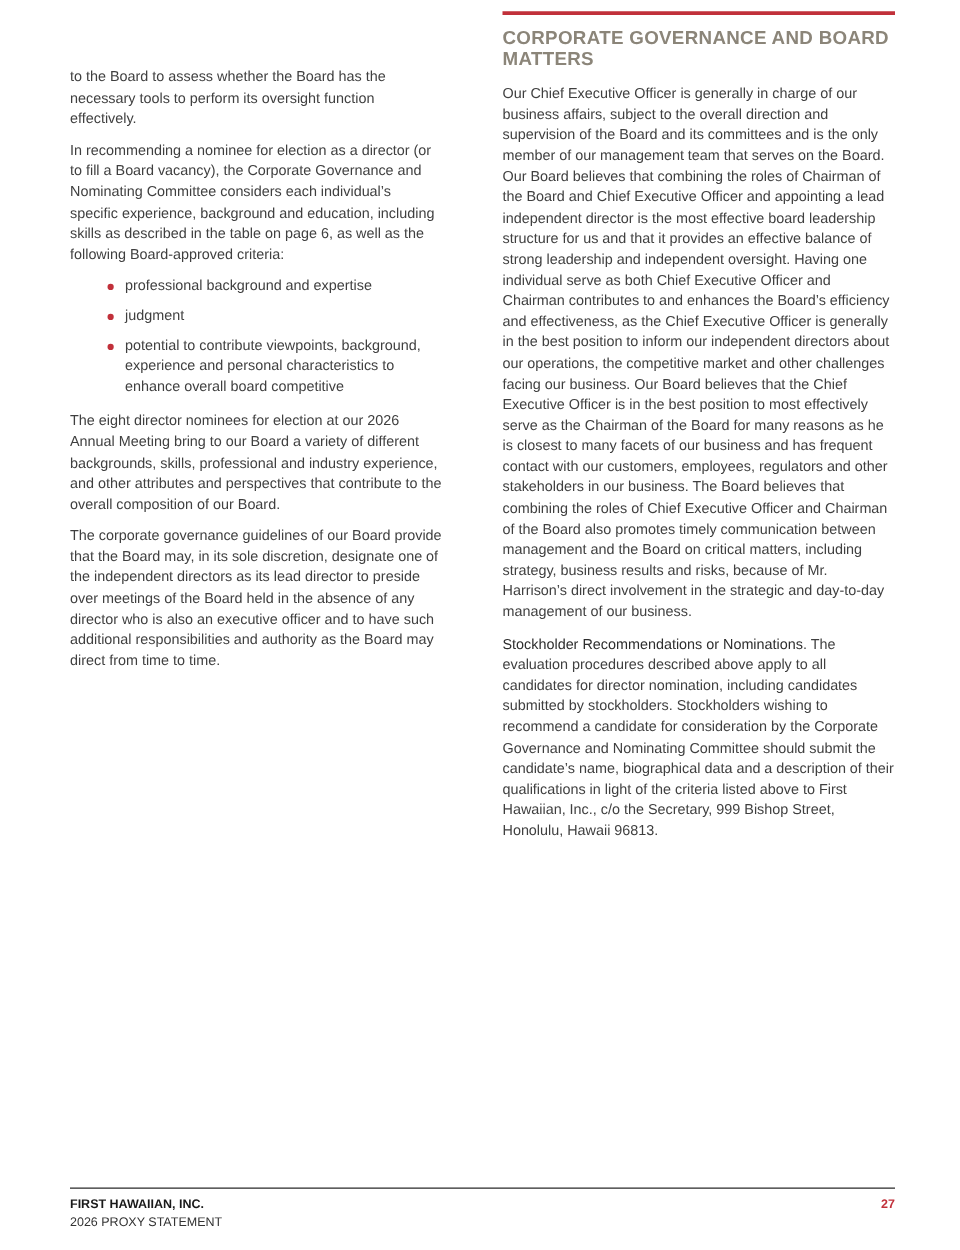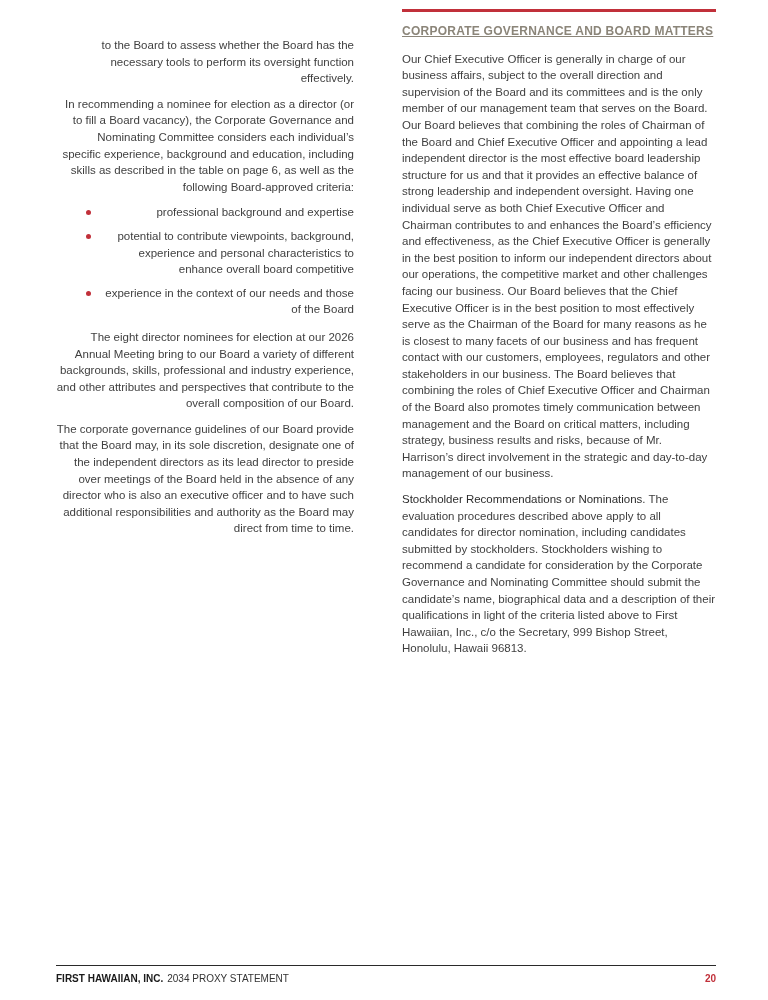--- a/index.html
+++ b/index.html
@@ -13,35 +13,34 @@
     overflow: hidden;
     box-sizing: border-box;
   }
   .columns {
     display: flex;
     gap: 48px;
     padding: 0 52px 0 56px;
     box-sizing: border-box;
   }
   .col { font-size: 11.5px; line-height: 16.6px; }
-  .col-left  { width: 298px; flex: 0 0 298px; padding-top: 37px; text-align: right; }
+  .col-left  { width: 298px; flex: 0 0 298px; padding-top: 54px; }
   .col-right { flex: 1; }
 
   .rule-red {
     height: 3px;
     background: #c1303a;
     margin-top: 9px;
   }
   .section-title {
     color: #8b8579;
     font-weight: bold;
-    font-size: 12px;
+    font-size: 15px;
     letter-spacing: 0.25px;
     margin-top: 11px;
-    text-decoration: underline;
   }
   .col-right .first-para { margin-top: 11px; }
 
   p { margin: 0 0 9px 0; }
 
   ul.criteria {
     list-style: none;
     margin: 2px 0 11px 0;
     padding: 0 0 0 30px;
   }
@@ -69,40 +68,40 @@
     right: 52px;
     bottom: 16px;
     border-top: 1px solid #2a2a2a;
     padding-top: 7px;
     font-size: 10px;
     display: flex;
     justify-content: space-between;
     align-items: baseline;
     color: #2a2a2a;
   }
-  .footer .left-group { display: flex; gap: 4px; align-items: baseline; }
+  .footer .left-group { display: flex; gap: 4px; align-items: baseline; flex-direction: column; }
   .footer .company { font-weight: bold; color: #1a1a1a; }
   .footer .doc-title { color: #333333; }
   .footer .page-num { font-weight: bold; color: #c1303a; }
 </style>
 </head>
 <body>
 
 <div class="page">
 
   <div class="columns">
 
     <div class="col col-left">
       <p>to the Board to assess whether the Board has the necessary tools to perform its oversight function effectively.</p>
       <p>In recommending a nominee for election as a director (or to fill a Board vacancy), the Corporate Governance and Nominating Committee considers each individual’s specific experience, background and education, including skills as described in the table on page 6, as well as the following Board-approved criteria:</p>
 
       <ul class="criteria">
         <li>professional background and expertise</li>
+        <li>judgment</li>
         <li>potential to contribute viewpoints, background, experience and personal characteristics to enhance overall board competitive</li>
-        <li>experience in the context of our needs and those of the Board</li>
       </ul>
 
       <p>The eight director nominees for election at our 2026 Annual Meeting bring to our Board a variety of different backgrounds, skills, professional and industry experience, and other attributes and perspectives that contribute to the overall composition of our Board.</p>
       <p>The corporate governance guidelines of our Board provide that the Board may, in its sole discretion, designate one of the independent directors as its lead director to preside over meetings of the Board held in the absence of any director who is also an executive officer and to have such additional responsibilities and authority as the Board may direct from time to time.</p>
     </div>
 
     <div class="col col-right">
       <div class="rule-red"></div>
       <div class="section-title">CORPORATE GOVERNANCE AND BOARD MATTERS</div>
 
@@ -110,18 +109,18 @@
 
       <p><span class="bold-lead">Stockholder Recommendations or Nominations</span><span>. The evaluation procedures described above apply to all candidates for director nomination, including candidates submitted by stockholders. Stockholders wishing to recommend a candidate for consideration by the Corporate Governance and Nominating Committee should submit the candidate’s name, biographical data and a description of their qualifications in light of the criteria listed above to First Hawaiian, Inc., c/o the Secretary, 999 Bishop Street, Honolulu, Hawaii 96813.</span></p>
 
     </div>
 
   </div>
 
   <div class="footer">
     <div class="left-group">
       <span class="company">FIRST HAWAIIAN, INC.</span>
-      <span class="doc-title">2034 PROXY STATEMENT</span>
+      <span class="doc-title">2026 PROXY STATEMENT</span>
     </div>
-    <span class="page-num">20</span>
+    <span class="page-num">27</span>
   </div>
 
 </div>
 
 </body></html>

